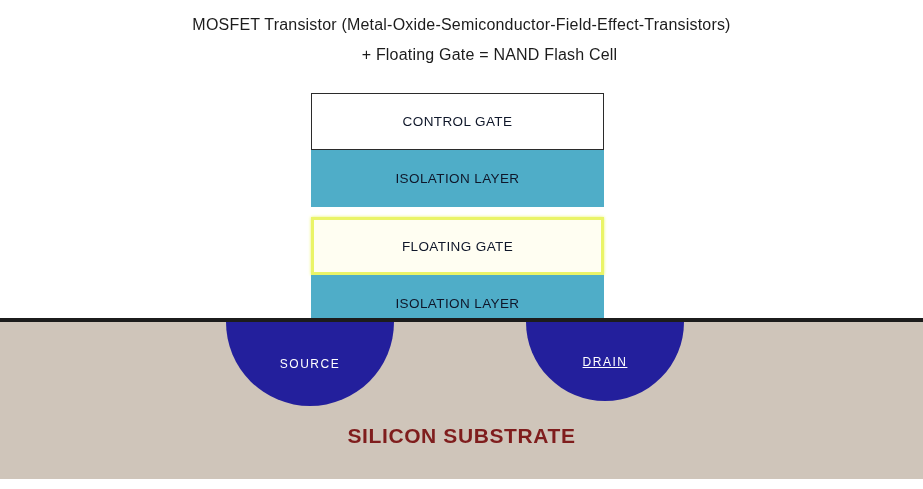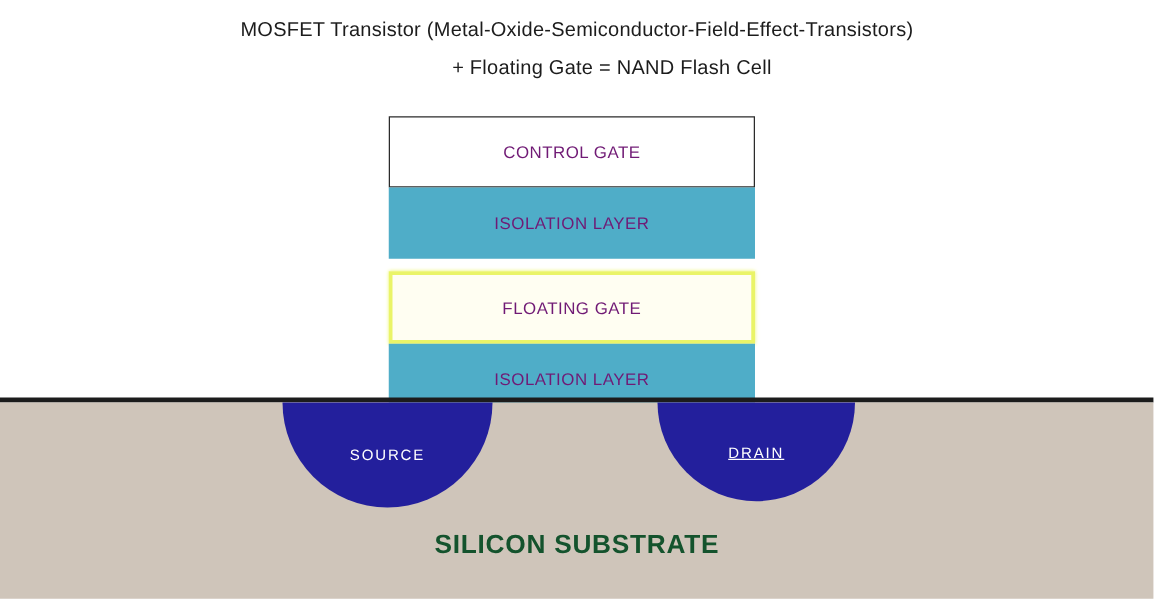--- a/index.html
+++ b/index.html
@@ -37,21 +37,21 @@
   .layer {
     position: relative;
     width: 100%;
     height: 57px;
     display: flex;
     align-items: center;
     justify-content: center;
     box-sizing: border-box;
     font-size: 13.5px;
     letter-spacing: 0.4px;
-    color: #701a75;
+    color: #0f172a;
   }
   .layer.control-gate {
     background: #ffffff;
     border: 1px solid #2b2b2b;
   }
   .layer.isolation {
     background: var(--isolation, #4fadc8);
   }
   .layer.floating-gate {
     height: 58px;
@@ -102,21 +102,21 @@
   }
   .substrate-label {
     position: absolute;
     left: 0;
     width: 100%;
     top: 102px;
     text-align: center;
     font-size: 21px;
     font-weight: 600;
     letter-spacing: 0.6px;
-    color: #14532d;
+    color: #7f1d1d;
   }
 </style>
 </head>
 <body>
 
 <div class="diagram">
 
   <div class="title-line first">MOSFET Transistor (Metal-Oxide-Semiconductor-Field-Effect-Transistors)</div>
 
   <div class="title-line second">+ Floating Gate = NAND Flash Cell</div>

